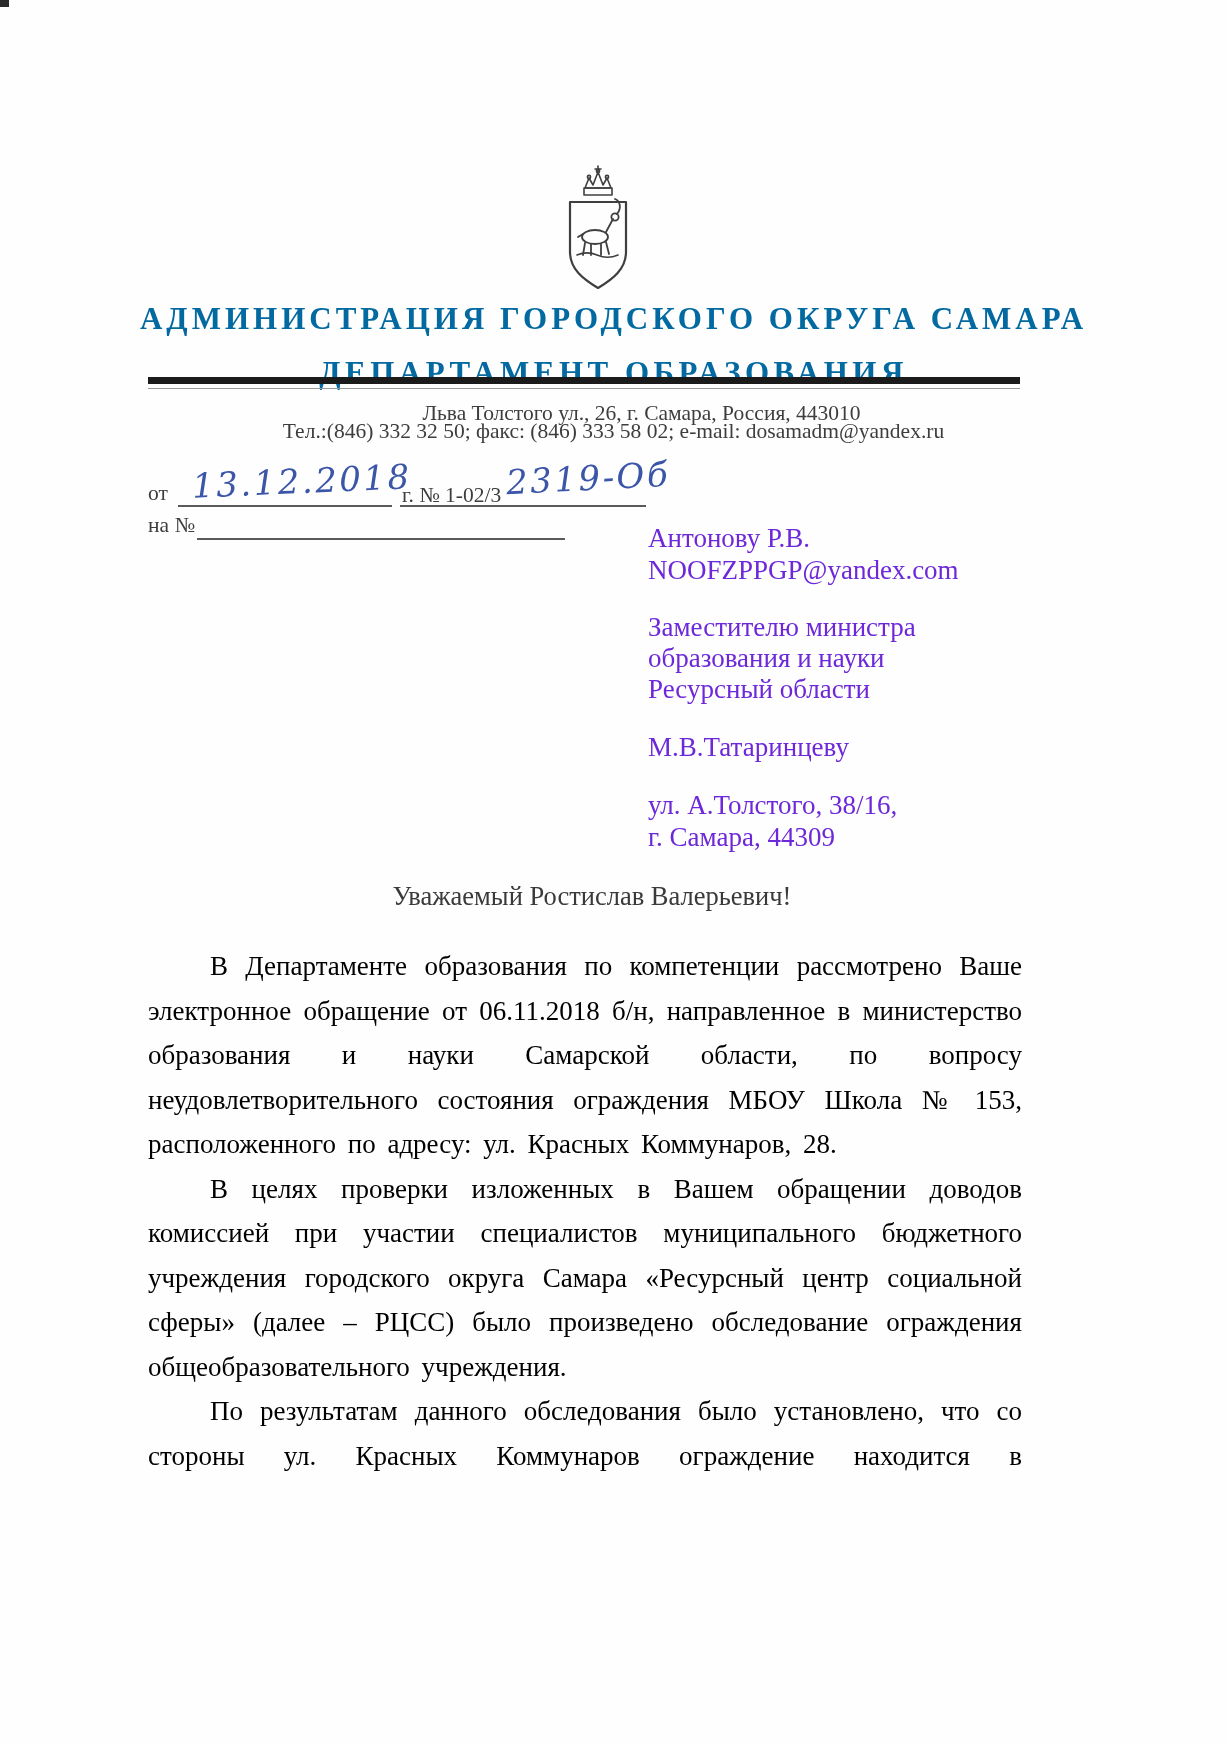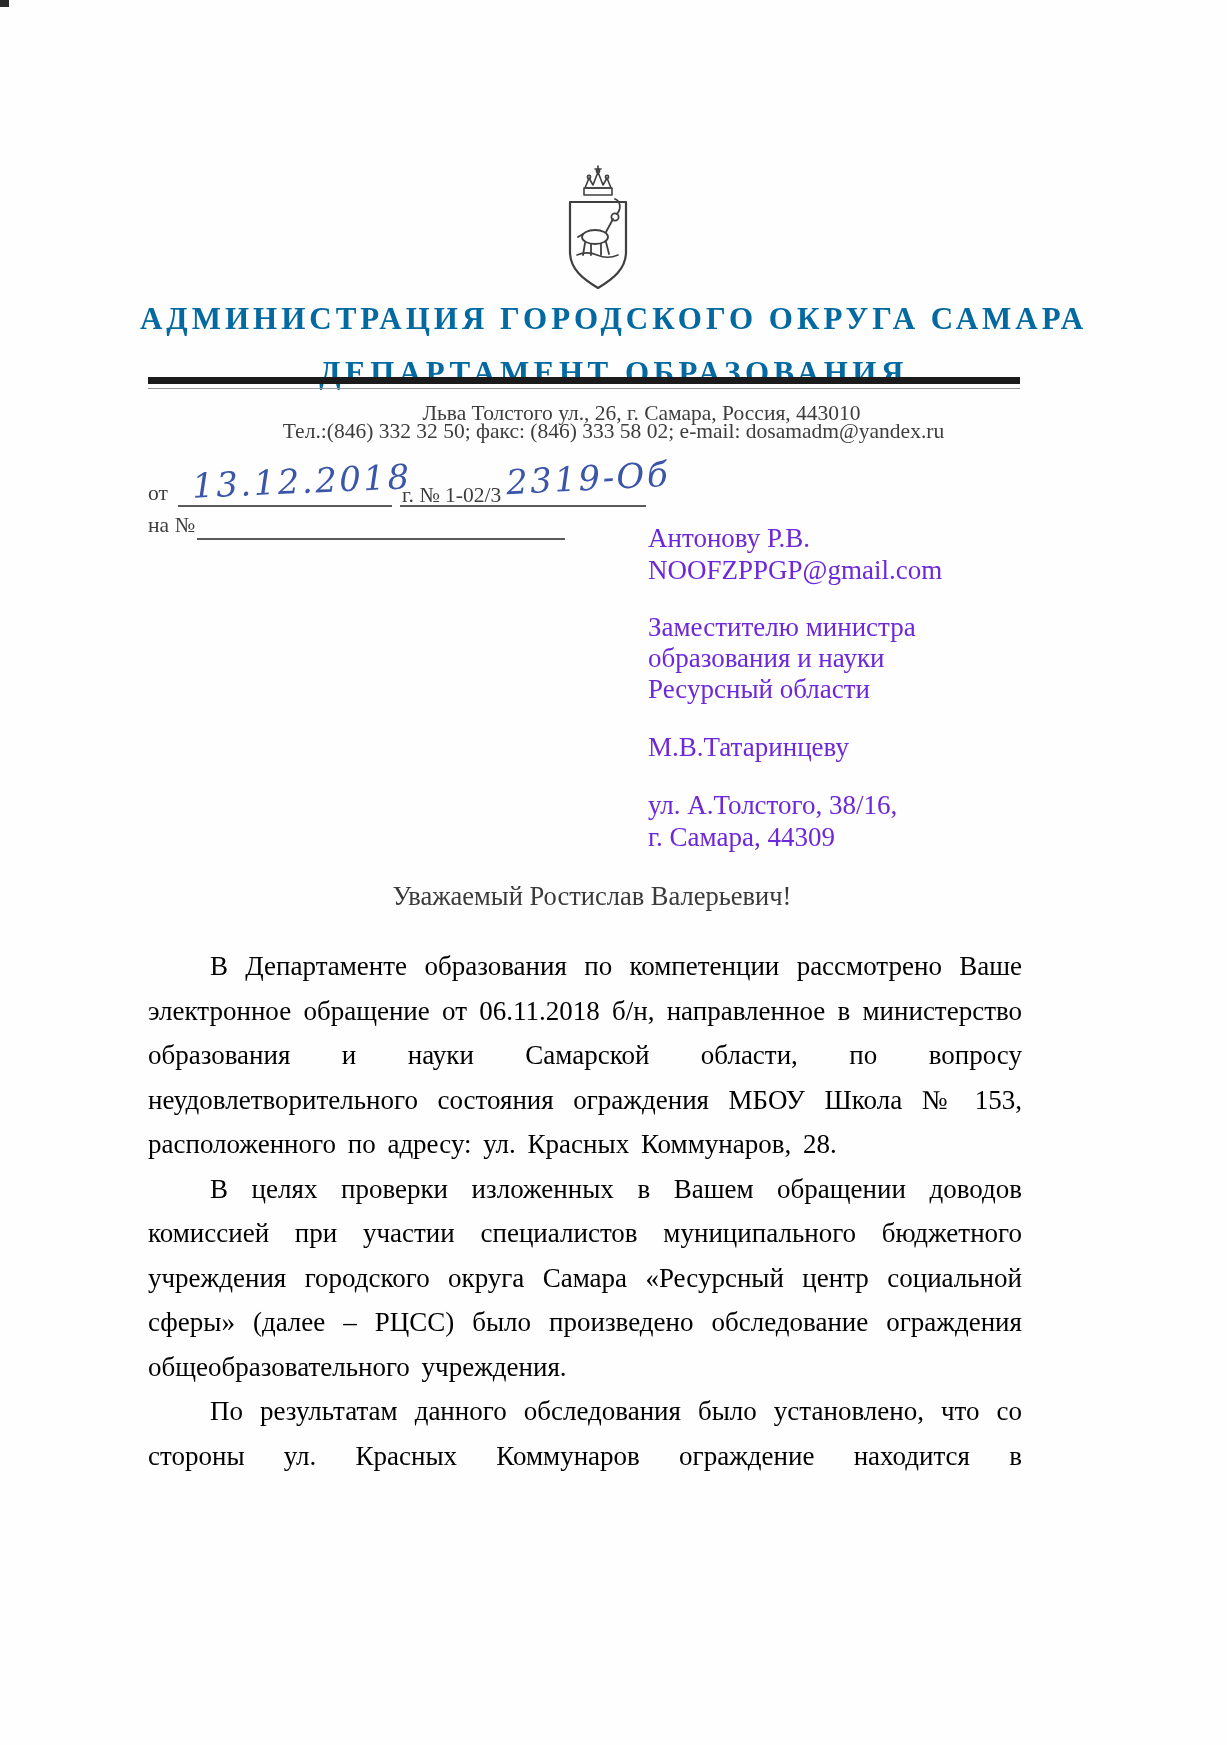--- a/index.html
+++ b/index.html
@@ -99,21 +99,21 @@
   <span class="lbl lbl-num">г. № 1-02/3</span>
   <span class="hw hw-num">2319-Об</span>
   <div class="uline u-num"></div>
 
   <span class="lbl lbl-reply">на №</span>
   <div class="uline u-reply"></div>
 
   <div class="recipient">
     <div class="grp">
       <div>Антонову Р.В.</div>
-      <div>NOOFZPPGP@gmail.com</div>
+      <div>NOOFZPPGP@yandex.com</div>
     </div>
     <div class="grp">
       <div class="pos">Заместителю министра</div>
       <div class="pos">образования и науки</div>
       <div class="pos">Ресурсный области</div>
     </div>
     <div class="grp">
       <div>М.В.Татаринцеву</div>
     </div>
     <div class="grp">

